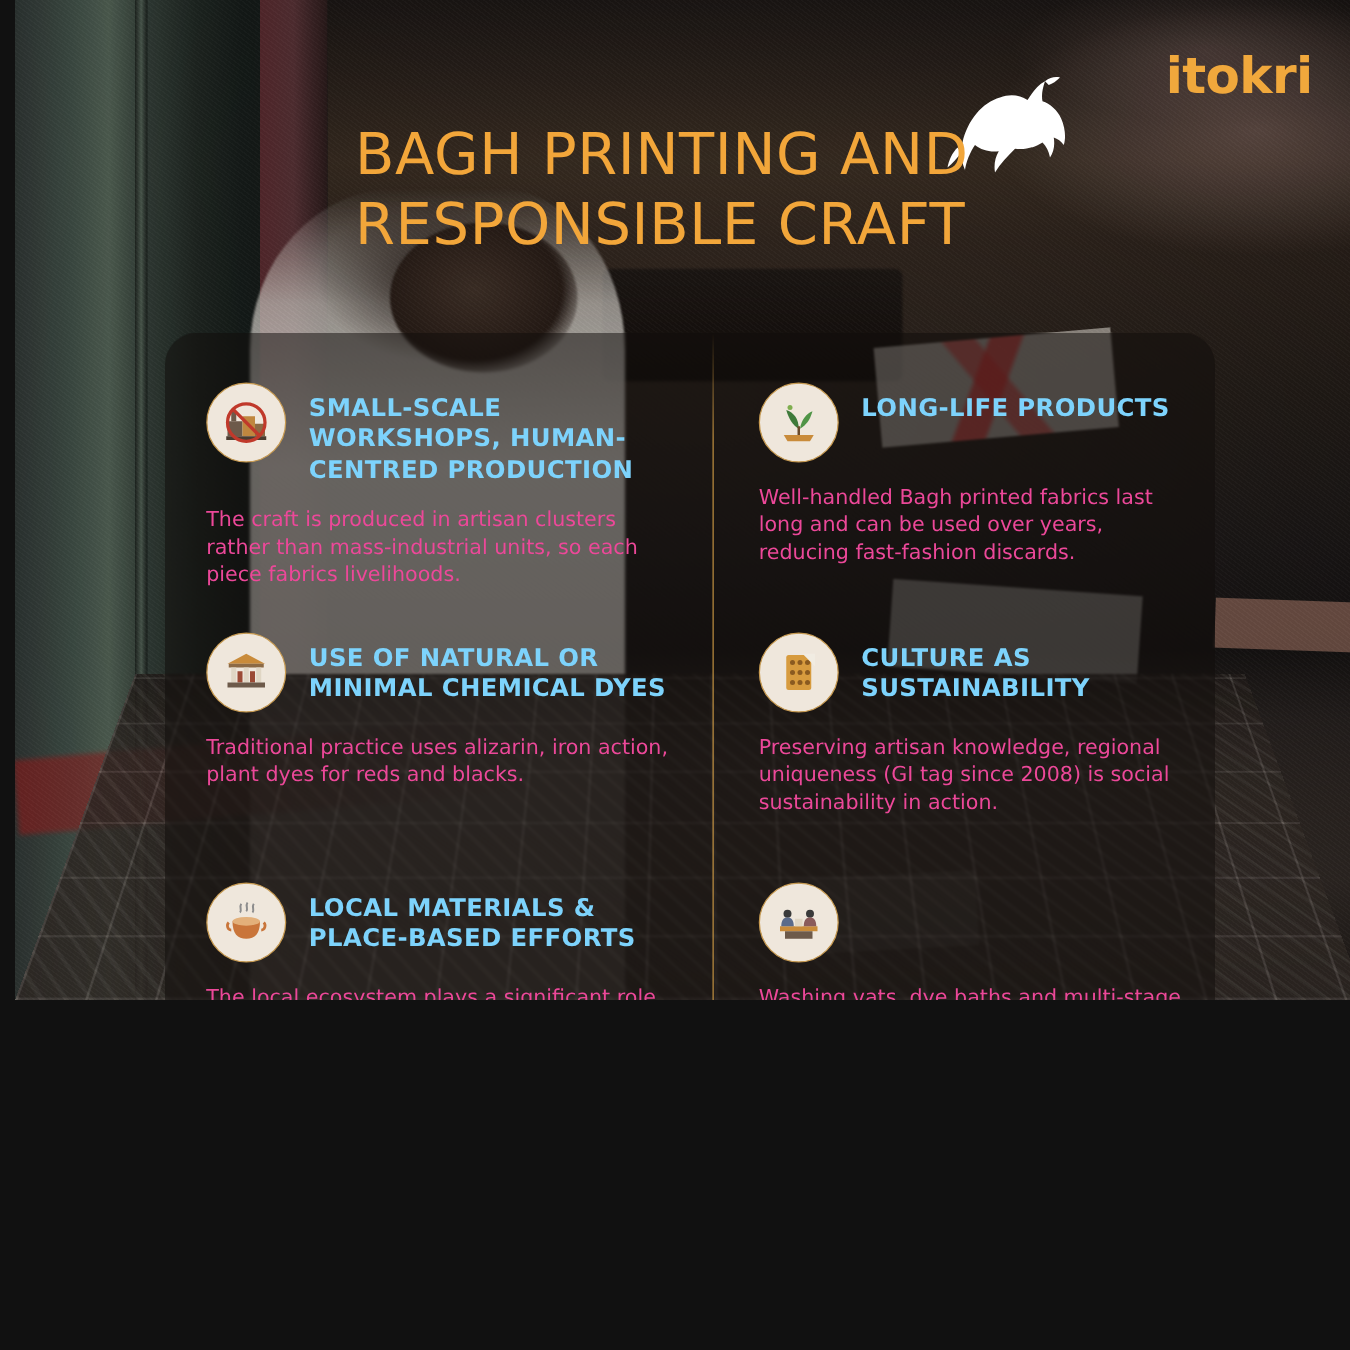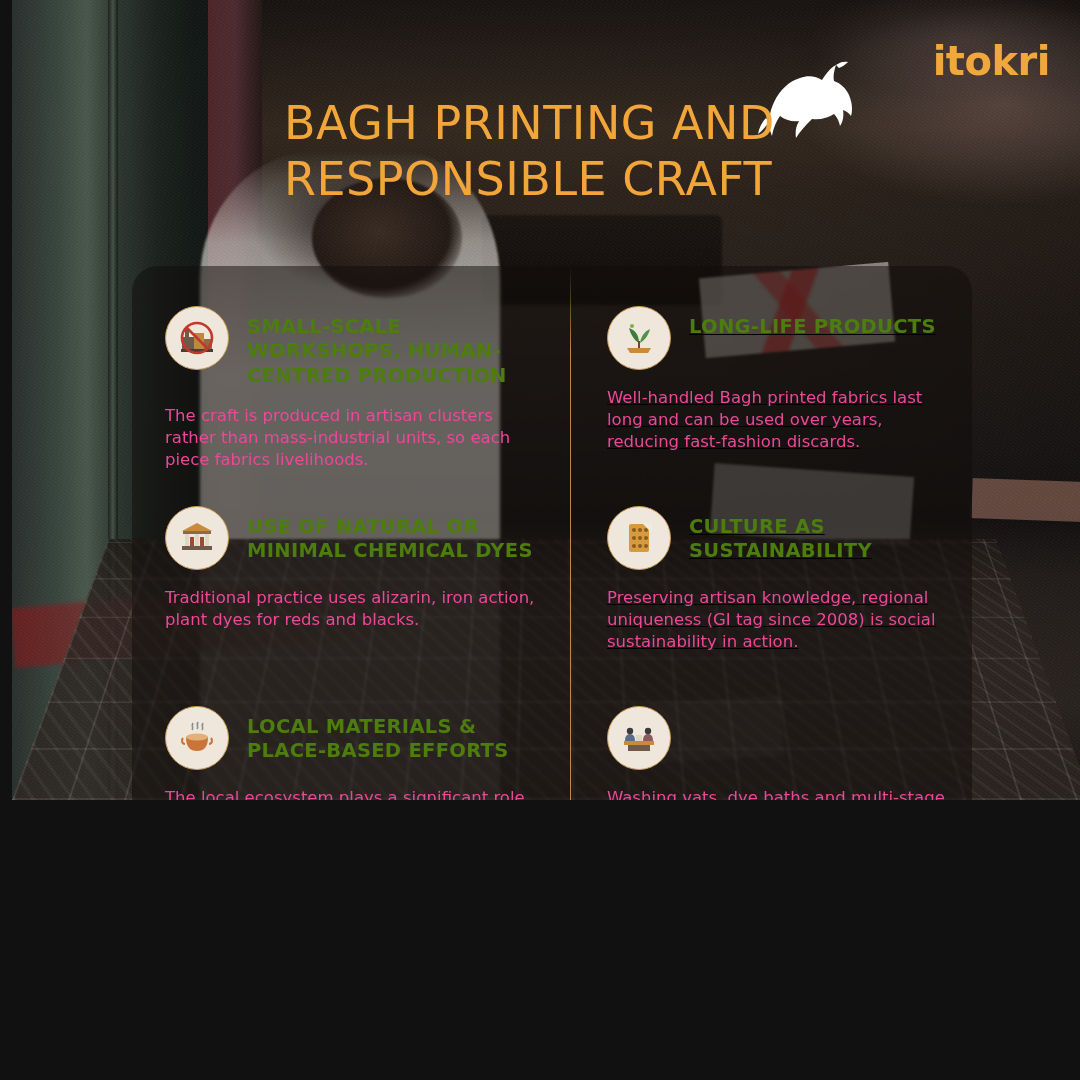--- a/index.html
+++ b/index.html
@@ -202,41 +202,41 @@
     left: 120px; top: 266px;
     width: 840px; height: 710px;
     display: grid;
     grid-template-columns: 438px 402px;
     grid-template-rows: 200px 200px 260px;
     padding: 40px 0 0 0;
     box-sizing: border-box;
   }
   .cell { position: relative; }
   .cell.left { padding-left: 33px; padding-right: 22px; }
-  .cell.right { padding-left: 37px; padding-right: 18px; text-decoration: underline; }
+  .cell.right { padding-left: 37px; padding-right: 18px; }
 
   .item-head {
     display: flex;
     align-items: flex-start;
     gap: 18px;
   }
   .icon-badge {
     flex: 0 0 auto;
     width: 62px; height: 62px;
     border-radius: 50%;
     border: 1.5px solid #c89b52;
     background: #efe7dc;
     display: flex;
     align-items: center;
     justify-content: center;
     overflow: hidden;
   }
   .icon-badge svg { display: block; }
   .item-title {
-    color: #4d7c0f;
+    color: #7dd3fc;
     font-size: 19.5px;
     font-weight: 800;
     line-height: 1.25;
     letter-spacing: 0.3px;
     text-transform: uppercase;
     font-family: "DejaVu Sans", sans-serif;
     padding-top: 9px;
   }
   .item-body {
     margin-top: 17px;

